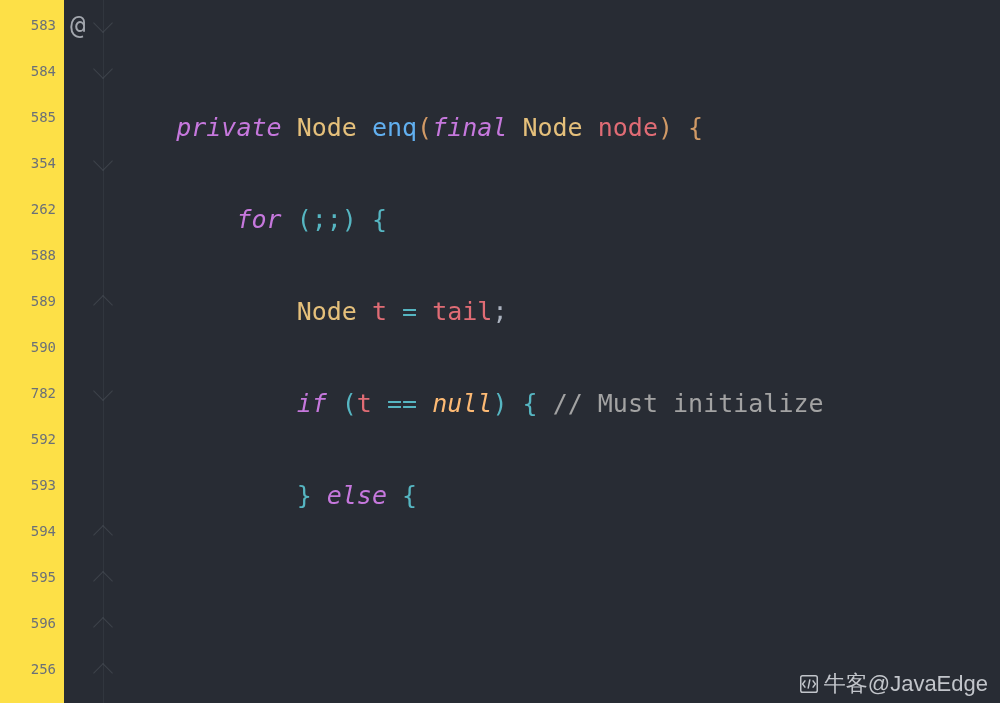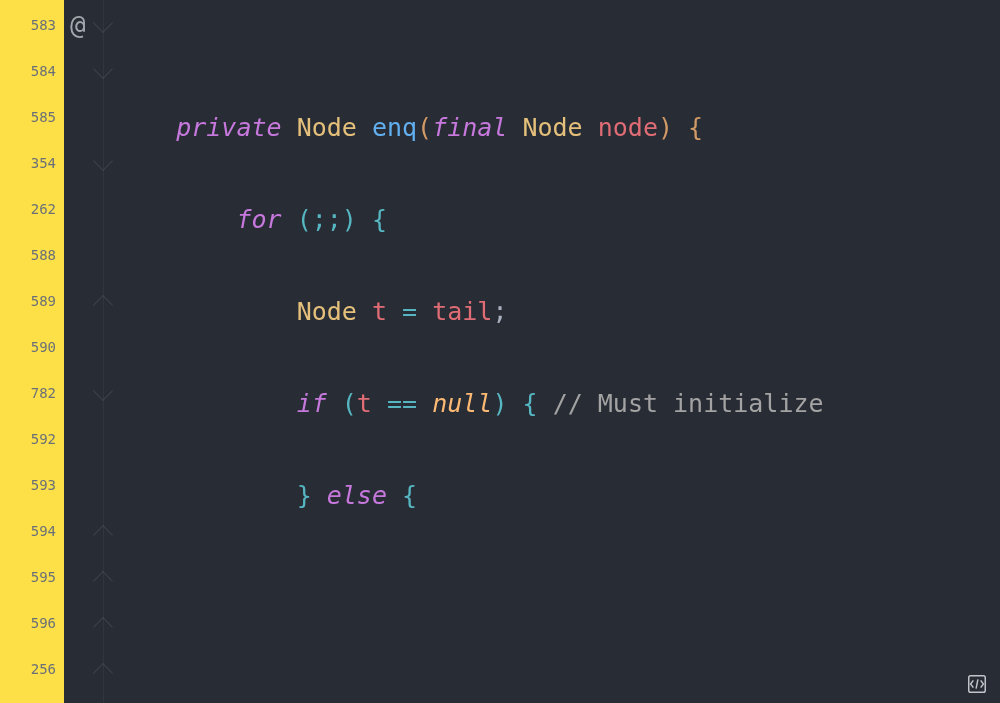--- a/index.html
+++ b/index.html
@@ -179,13 +179,14 @@
 
 
   </div>
 </div>
 
 <div class="watermark">
   <svg viewBox="0 0 24 24" fill="none" stroke="#d0d3d8" stroke-width="1.6">
     <rect x="3" y="3" width="18" height="18" rx="2"></rect>
     <path d="M8 8l-3 4 3 4M16 8l3 4-3 4M13 7l-2 10"></path>
   </svg>
+  <span>牛客@JavaEdge</span>
 </div>
 
 </body></html>

